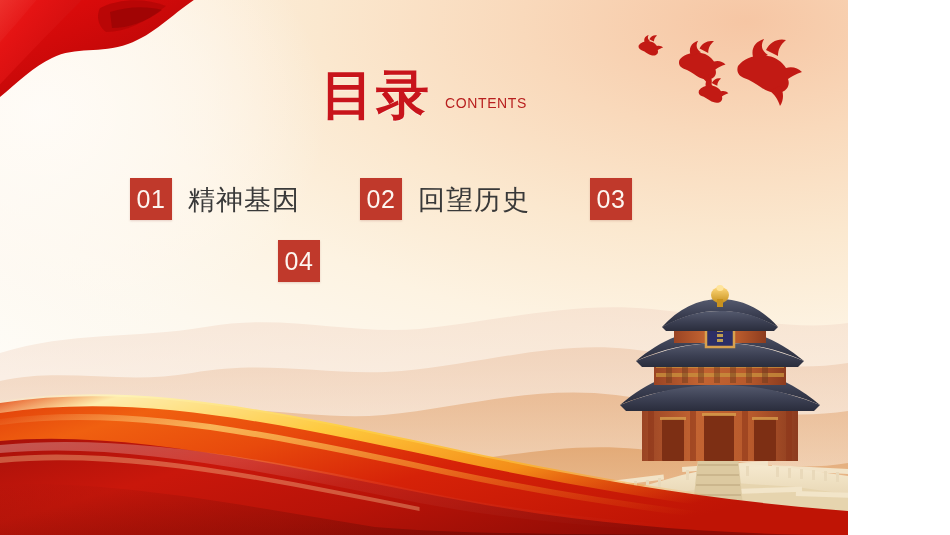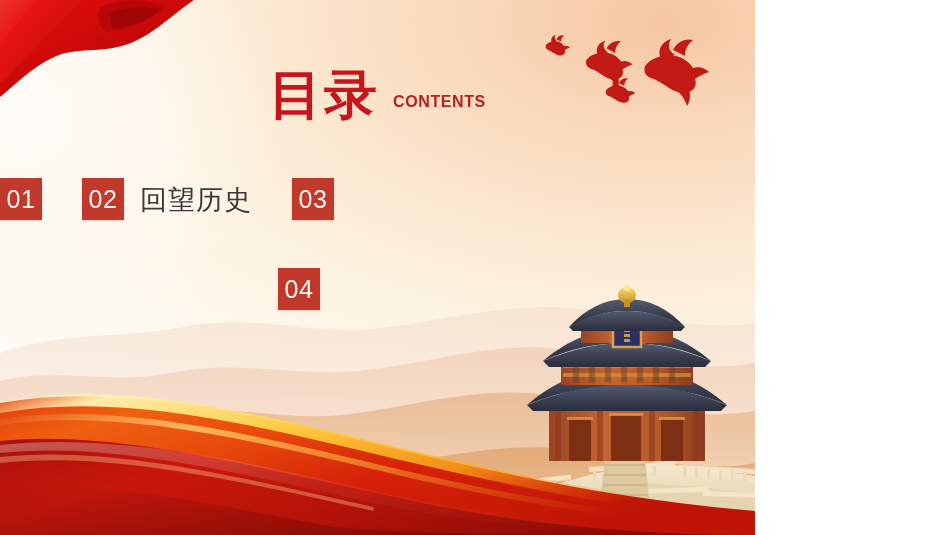--- a/index.html
+++ b/index.html
@@ -4,21 +4,21 @@
 <style>
   * { margin:0; padding:0; box-sizing:border-box; }
   html,body{
     width:950px; height:535px; overflow:hidden;
     font-family:"Liberation Sans","DejaVu Sans",sans-serif;
     background:#fff;
   }
 
   
   .slide{
-    position:relative; width:755px; height:535px; overflow:hidden;
+    position:relative; width:848px; height:535px; overflow:hidden;
     background:
       radial-gradient(120% 95% at 88% 4%, #f6c6a4 0%, #f9d9bb 22%, #fbe8cf 42%, #fdf3e2 62%, #fdf8ee 80%, #fefcf7 100%),
       linear-gradient(180deg,#fbe3cf 0%,#fdf2e4 45%,#fefaf3 100%);
   }
   
   .wash-left{
     position:absolute; left:0; top:0; width:48%; height:70%;
     background:radial-gradient(90% 80% at 10% 30%, rgba(255,252,248,.92) 0%, rgba(255,250,244,.55) 45%, rgba(255,250,244,0) 78%);
     pointer-events:none;
   }
@@ -50,48 +50,48 @@
     pointer-events:none;
   }
   .title-cn{
     font-family:"DejaVu Sans","Liberation Sans",sans-serif;
     font-size:53px; font-weight:bold; line-height:1;
     color:#c8141b; letter-spacing:2px;
     text-shadow:0 1px 0 rgba(255,255,255,.35);
   }
   .title-en{
     font-family:"Liberation Sans",sans-serif;
-    font-size:16px; font-weight:bold; letter-spacing:.6px;
+    font-size:14px; font-weight:normal; letter-spacing:.6px;
     color:#b81f1f; position:relative; top:-10px;
   }
 
   
   .menu{ position:absolute; left:0; top:178px; width:100%; }
   .menu-row{ display:flex; align-items:center; }
-  .menu-row.row1{ gap:12px; }
-  .menu-row.row2{ padding-left:278px; margin-top:48px; }
+  .menu-row.row1{ padding-left:130px; gap:0; }
+  .menu-row.row2{ padding-left:278px; margin-top:20px; }
 
   .menu-item{ display:flex; align-items:center; }
   .menu-item .badge{
     width:42px; height:42px; flex:0 0 42px;
     background:#c0392b;
     color:#fdf6f0;
     font-family:"Liberation Sans",sans-serif;
     font-size:25px; font-weight:normal; line-height:42px;
     text-align:center; letter-spacing:.5px;
     box-shadow:0 1px 2px rgba(120,30,20,.18);
   }
   .menu-item .label{
     margin-left:16px;
     font-family:"DejaVu Sans","Liberation Sans",sans-serif;
     font-size:27px; color:#393939; line-height:1;
     white-space:nowrap; letter-spacing:1px;
   }
   
-  .row1 .menu-item + .menu-item{ margin-left:28px; }
+  .row1 .menu-item + .menu-item{ margin-left:60px; }
   .row2 .menu-item + .menu-item{ margin-left:52px; }
 </style>
 </head>
 <body>
 
 <div class="slide">
 
   <div class="wash-left"></div>
 
   <div class="mountains">
@@ -394,20 +394,21 @@
   <div class="title-wrap">
     <span class="title-cn">目录</span>
     <span class="title-en">CONTENTS</span>
   </div>
 
   <div class="menu">
 
     <div class="menu-row row1">
       <div class="menu-item">
         <span class="badge">01</span>
+        <span class="label">精神基因</span>
       </div>
       <div class="menu-item">
         <span class="badge">02</span>
         <span class="label">回望历史</span>
       </div>
       <div class="menu-item">
         <span class="badge">03</span>
       </div>
     </div>
 

